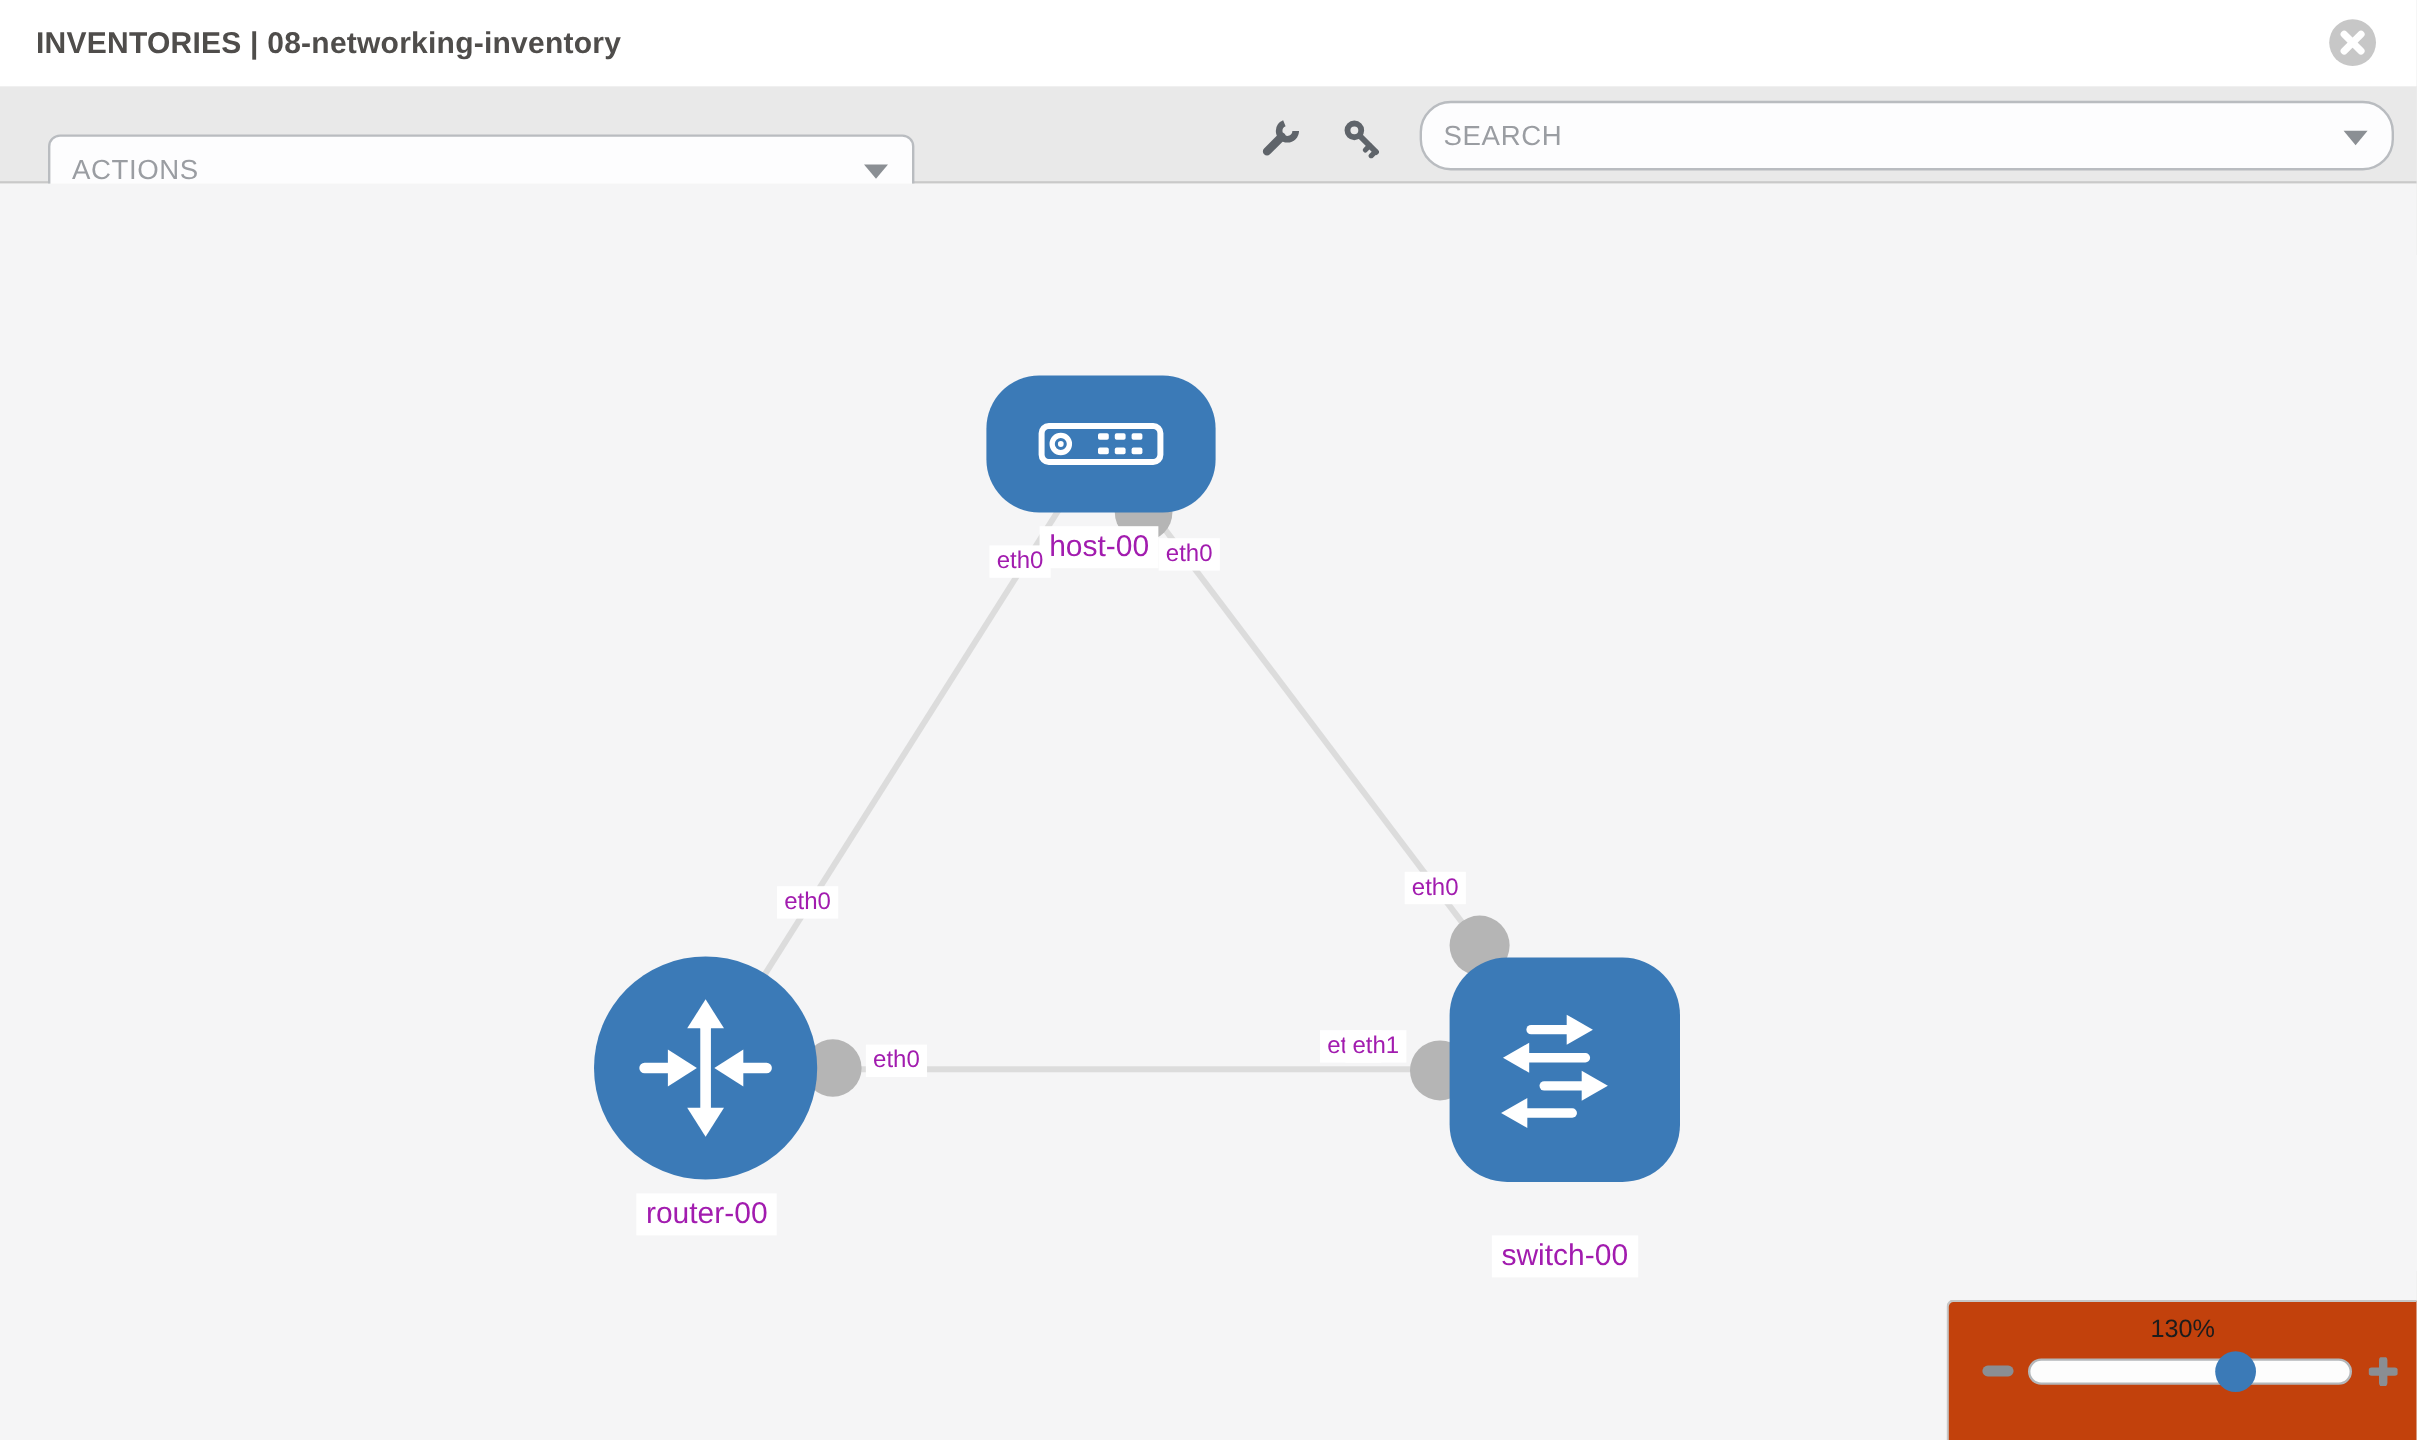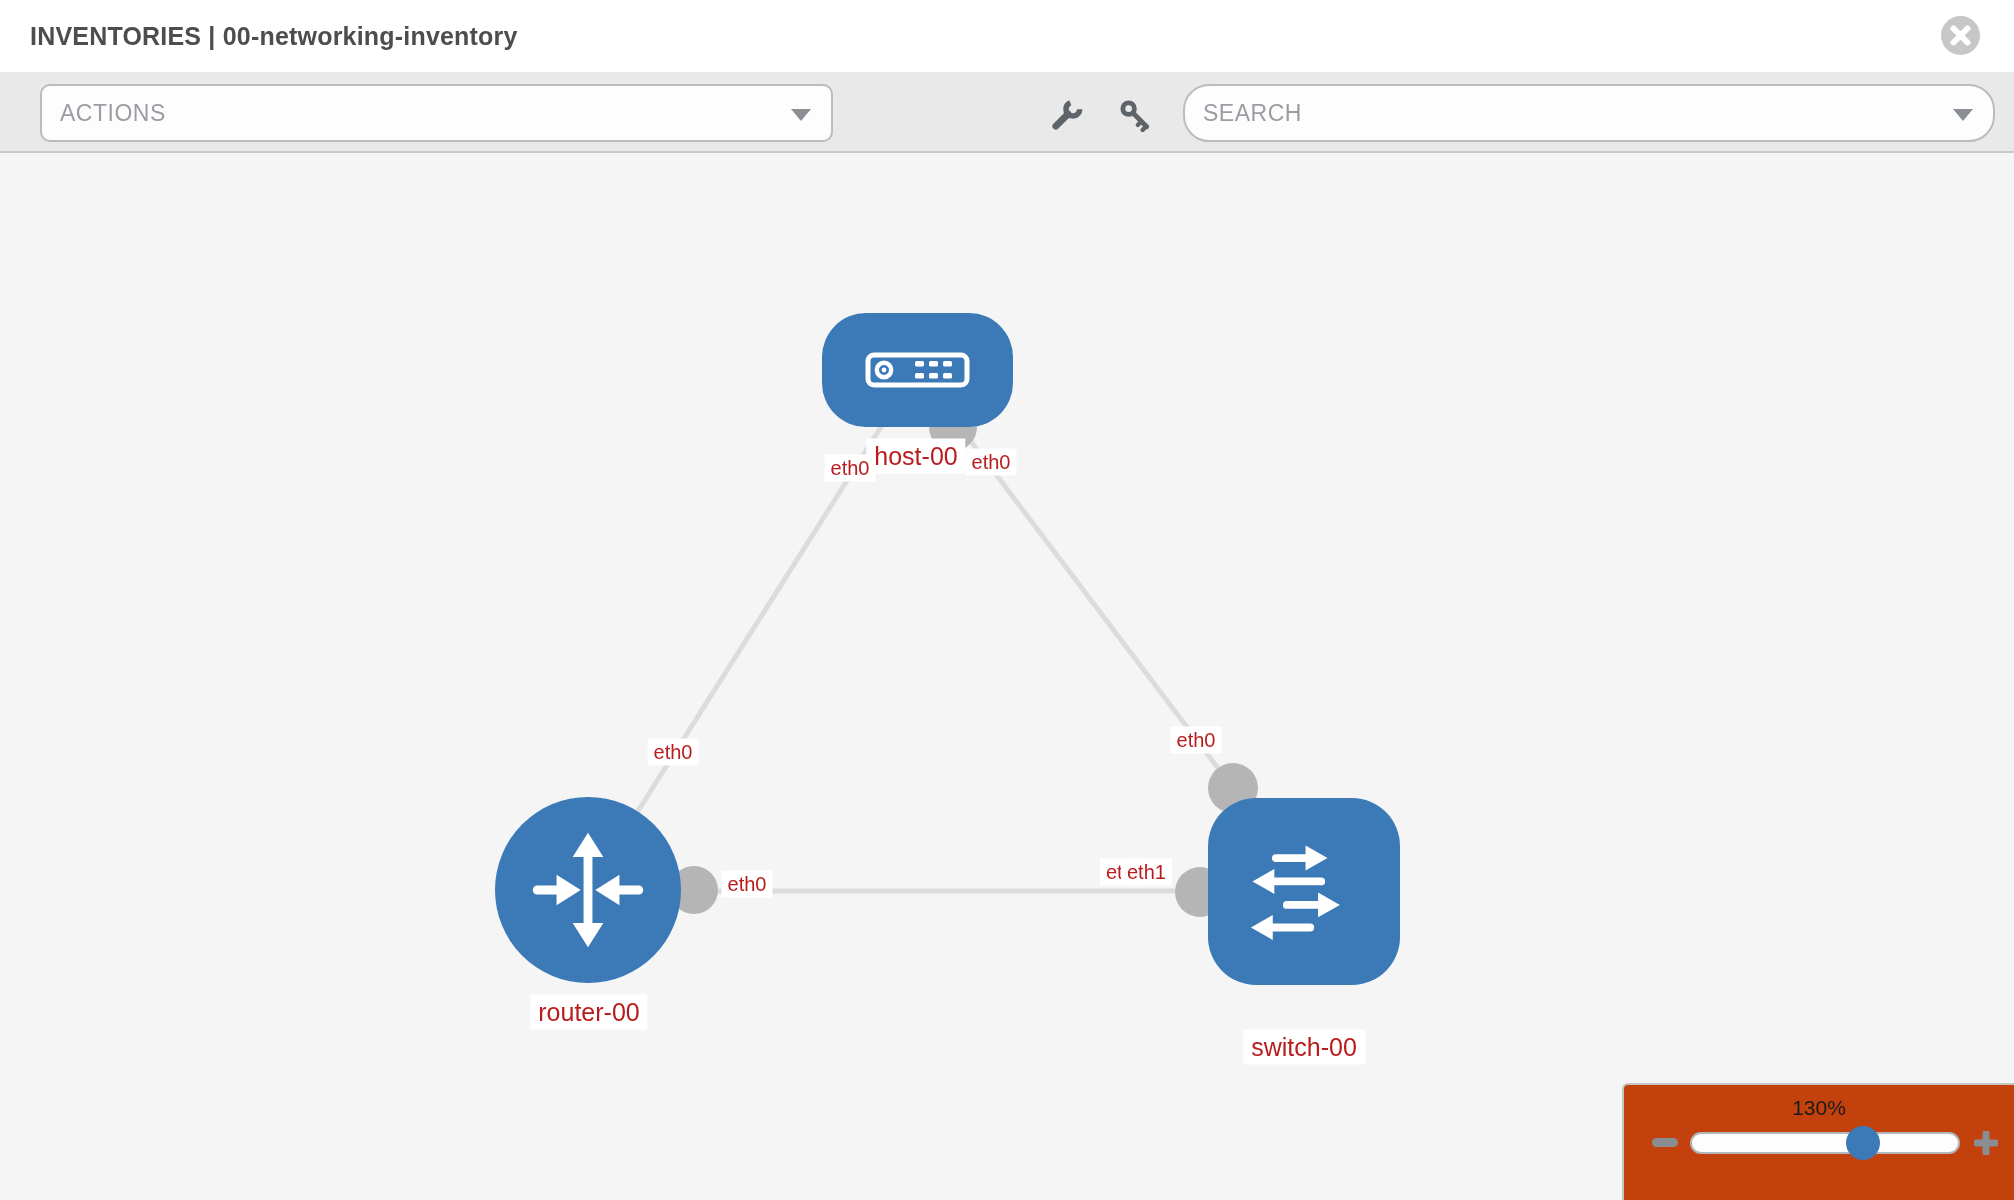--- a/index.html
+++ b/index.html
@@ -12,39 +12,39 @@
   .titlebar{position:absolute;left:0;top:0;width:100%;height:72px;background:#ffffff;}
   .title{position:absolute;left:30px;top:0;height:72px;display:flex;align-items:center;
     font-size:25px;font-weight:700;color:#4f4d4b;letter-spacing:.2px;}
   .close-btn{position:absolute;right:34px;top:16px;width:39px;height:39px;border-radius:50%;
     background:#c7c7c7;display:flex;align-items:center;justify-content:center;cursor:pointer;}
   
   .toolbar{position:absolute;left:0;top:72px;width:100%;height:81px;background:#e9e9e9;
     border-bottom:2px solid #c9c9c9;box-sizing:border-box;}
   .dropdown{position:absolute;top:12px;height:58px;background:#fdfdfe;border:2px solid #b9bcc0;
     border-radius:10px;box-sizing:border-box;cursor:pointer;}
-  .dd-actions{left:40px;width:793px;}
+  .dd-actions{left:40px;width:722px;margin-top:28px;}
   .dd-search{left:1183px;width:812px;border-radius:26px;}
   .dd-label{position:absolute;left:18px;top:0;height:54px;display:flex;align-items:center;
     font-size:23px;color:#9a9da2;letter-spacing:.5px;}
   .caret{position:absolute;right:20px;top:23px;width:0;height:0;
     border-left:10px solid transparent;border-right:10px solid transparent;
     border-top:12px solid #8b8f94;}
   .tool-btn{position:absolute;top:23px;width:40px;height:40px;display:flex;align-items:center;
     justify-content:center;cursor:pointer;background:transparent;border:none;padding:0;}
   .btn-wrench{left:1047px;}
   .btn-key{left:1115px;}
   
   .canvas{position:absolute;left:0;top:153px;width:2014px;height:1047px;background:#f5f5f6;}
   .topo-svg{position:absolute;left:0;top:0;}
   .node{position:absolute;background:#3b7ab7;display:flex;align-items:center;justify-content:center;cursor:pointer;}
   .node-host{left:822px;top:160px;width:191px;height:114px;border-radius:44px;}
   .node-router{left:495px;top:644px;width:186px;height:186px;border-radius:50%;}
   .node-switch{left:1208px;top:645px;width:192px;height:187px;border-radius:48px;}
-  .chip{position:absolute;background:#ffffff;color:#b91c1c;white-space:nowrap;z-index:5;}
+  .chip{position:absolute;background:#ffffff;color:#a21caf;white-space:nowrap;z-index:5;}
   .chip-name{font-size:25px;padding:3px 8px;transform:translate(-50%,-50%);}
   .chip-eth{font-size:20px;padding:2px 6px;transform:translate(-50%,-50%);}
   .chip-eth-abs{font-size:20px;padding:2px 6px;transform:translate(0,-50%);}
   
   .zoom-panel{position:absolute;left:1622px;top:1083px;width:392px;height:117px;background:#c2410c;
     border-left:2px solid #c6c6c6;border-top:2px solid #c6c6c6;border-top-left-radius:6px;
     box-sizing:border-box;z-index:10;}
   .zoom-level{position:absolute;left:0;top:11px;width:100%;text-align:center;
     font-size:21px;color:#1c1c1c;}
   .zoom-minus{position:absolute;left:28px;top:53px;width:26px;height:9px;border-radius:5px;
@@ -54,21 +54,21 @@
   .zoom-thumb{position:absolute;left:222px;top:41px;width:34px;height:34px;border-radius:50%;
     background:#3b7ab7;cursor:grab;}
   .zoom-plus{position:absolute;left:350px;top:46px;width:24px;height:24px;cursor:pointer;}
 </style>
 </head>
 <body>
 
 <div class="screen">
 
   <div class="titlebar">
-    <div class="title">INVENTORIES | 00-networking-inventory</div>
+    <div class="title">INVENTORIES | 08-networking-inventory</div>
     <div class="close-btn">
       <svg width="23" height="23" viewBox="0 0 23 23">
         <line x1="4.5" y1="4.5" x2="18.5" y2="18.5" stroke="#ffffff" stroke-width="6" stroke-linecap="round"></line>
         <line x1="18.5" y1="4.5" x2="4.5" y2="18.5" stroke="#ffffff" stroke-width="6" stroke-linecap="round"></line>
       </svg>
     </div>
   </div>
 
   <div class="toolbar">
     <div class="dropdown dd-actions">

